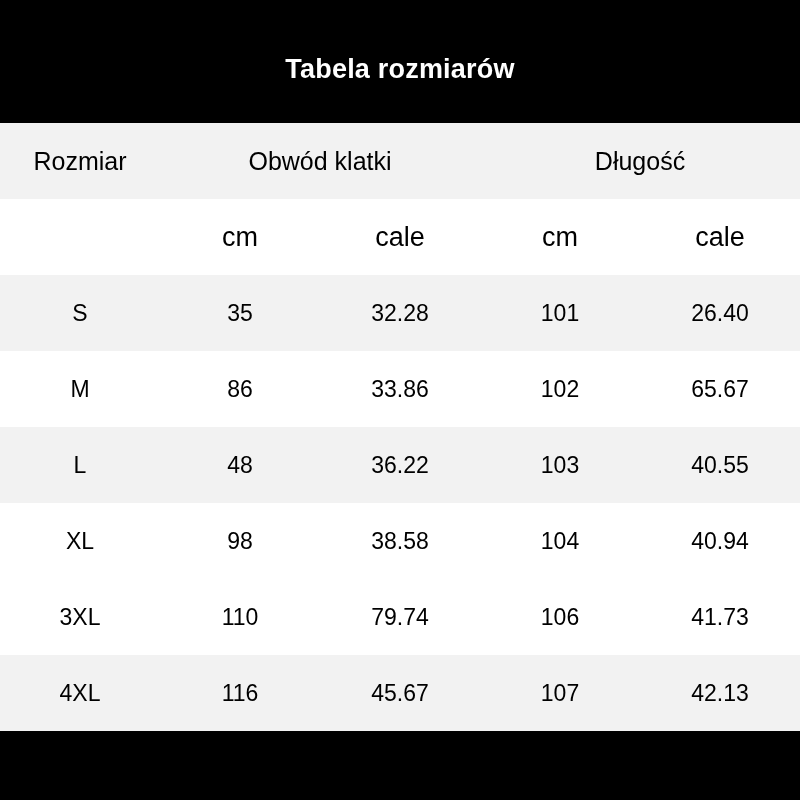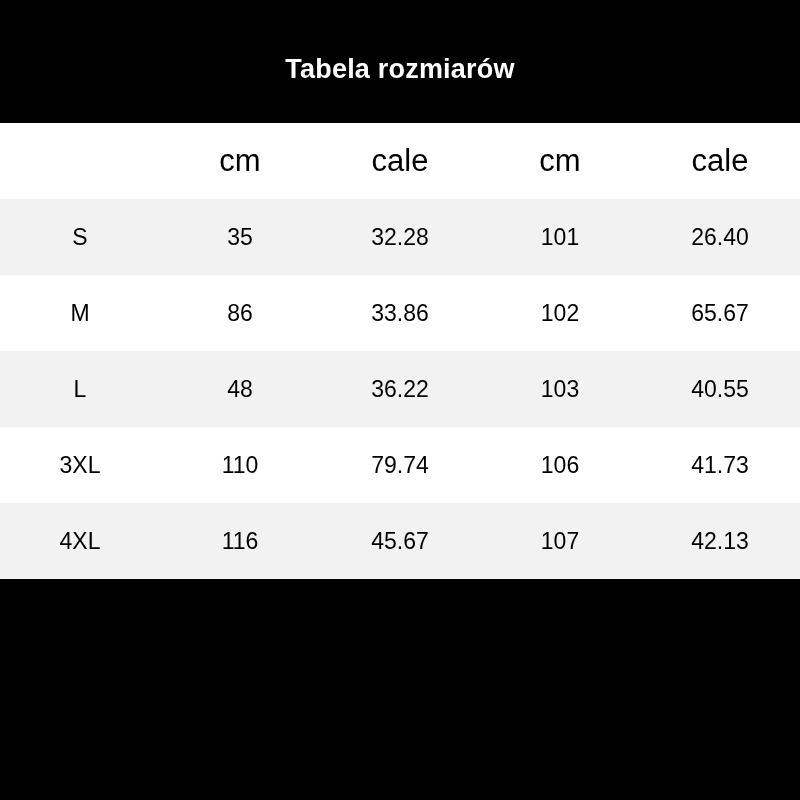--- a/index.html
+++ b/index.html
@@ -48,21 +48,21 @@
   table.size-table tr.head-group td {
     height: 74px;
     font-size: 25px;
     color: #000000;
     text-align: center;
     vertical-align: middle;
     background: #f2f2f2;
   }
   table.size-table tr.head-units td {
     height: 74px;
-    font-size: 31px;
+    font-size: 27px;
     color: #000000;
     text-align: center;
     vertical-align: middle;
     background: #ffffff;
   }
   table.size-table tr.data-row td {
     height: 74px;
     font-size: 23px;
     color: #000000;
     text-align: center;
@@ -85,20 +85,25 @@
 
   <table class="size-table">
     <colgroup>
       <col class="c0">
         <col class="c1">
         <col class="c2">
         <col class="c3">
         <col class="c4">
     </colgroup>
     <tbody>
+      <tr class="head-group">
+        <td class="cell-rozmiar">Rozmiar</td>
+        <td class="span2" colspan="2">Obwód klatki</td>
+        <td class="span2" colspan="2">Długość</td>
+      </tr>
       <tr class="head-units">
         <td></td>
         <td>cm</td>
         <td>cale</td>
         <td>cm</td>
         <td>cale</td>
       </tr>
 
       <tr class="data-row odd">
         <td>S</td>
@@ -115,20 +120,27 @@
         <td>65.67</td>
       </tr>
       <tr class="data-row odd">
         <td>L</td>
         <td>48</td>
         <td>36.22</td>
         <td>103</td>
         <td>40.55</td>
       </tr>
       <tr class="data-row even">
+        <td>XL</td>
+        <td>98</td>
+        <td>38.58</td>
+        <td>104</td>
+        <td>40.94</td>
+      </tr>
+      <tr class="data-row even">
         <td>3XL</td>
         <td>110</td>
         <td>79.74</td>
         <td>106</td>
         <td>41.73</td>
       </tr>
       <tr class="data-row odd">
         <td>4XL</td>
         <td>116</td>
         <td>45.67</td>

